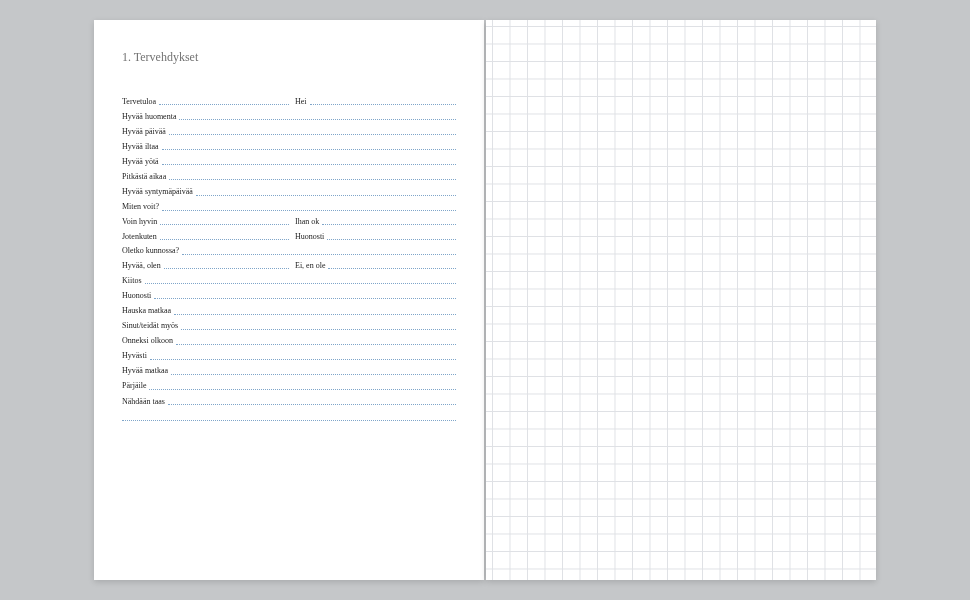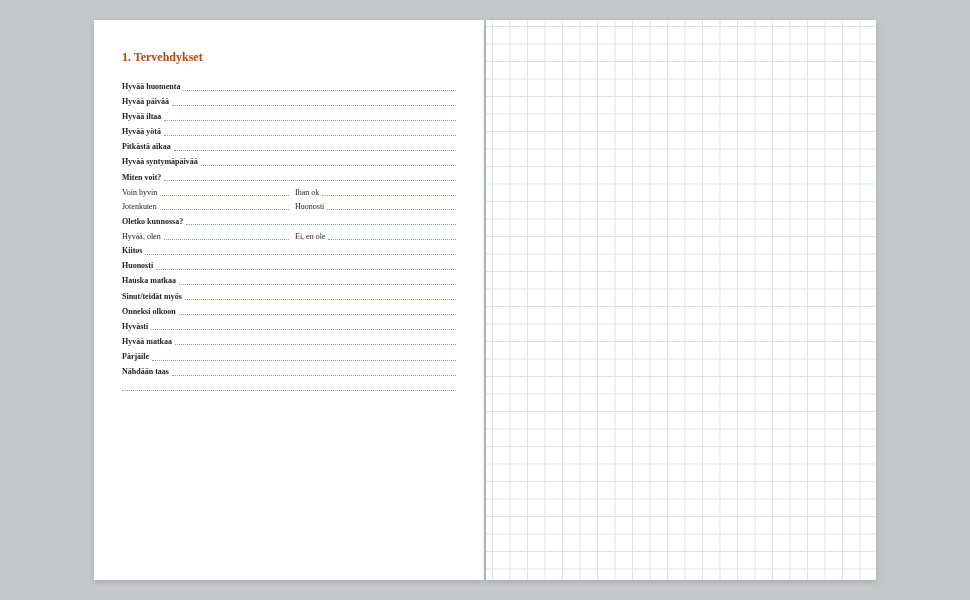--- a/index.html
+++ b/index.html
@@ -21,36 +21,35 @@
     width: 390px;
     height: 560px;
     background: #ffffff;
     box-shadow: 0 2px 6px rgba(0,0,0,0.15);
   }
   .left-page {
     padding: 30px 28px 20px 28px;
   }
   .page-title {
     font-size: 12px;
-    font-weight: bold;
-    color: #c2410c;
-    margin-bottom: 17px;
+    font-weight: normal;
+    color: #737373;
+    margin-bottom: 32px;
   }
   .entries {
     display: flex;
     flex-direction: column;
     gap: 5.5px;
   }
   .entry-row {
     display: flex;
     align-items: baseline;
     font-size: 8px;
     color: #222;
     line-height: 1.2;
-    font-weight: bold;
   }
   .entry-single .label {
     white-space: nowrap;
     padding-right: 3px;
   }
   .entry-single .dots {
     flex: 1;
     border-bottom: 1px dotted #7fa5c9;
     height: 1px;
     align-self: flex-end;
@@ -95,20 +94,30 @@
     background-position: 6px 6px;
   }
 </style>
 </head>
 <body>
 
 <div class="spread">
   <div class="page left-page">
     <div class="page-title">1. Tervehdykset</div>
     <div class="entries" id="entries">
+        <div class="entry-pair">
+          <span class="col">
+            <span class="label">Tervetuloa</span>
+            <span class="dots"></span>
+          </span>
+          <span class="col">
+            <span class="label">Hei</span>
+            <span class="dots"></span>
+          </span>
+        </div>
         <div class="entry-row entry-single">
           <span class="label">Hyvää huomenta</span>
           <span class="dots"></span>
         </div>
         <div class="entry-row entry-single">
           <span class="label">Hyvää päivää</span>
           <span class="dots"></span>
         </div>
         <div class="entry-row entry-single">
           <span class="label">Hyvää iltaa</span>

